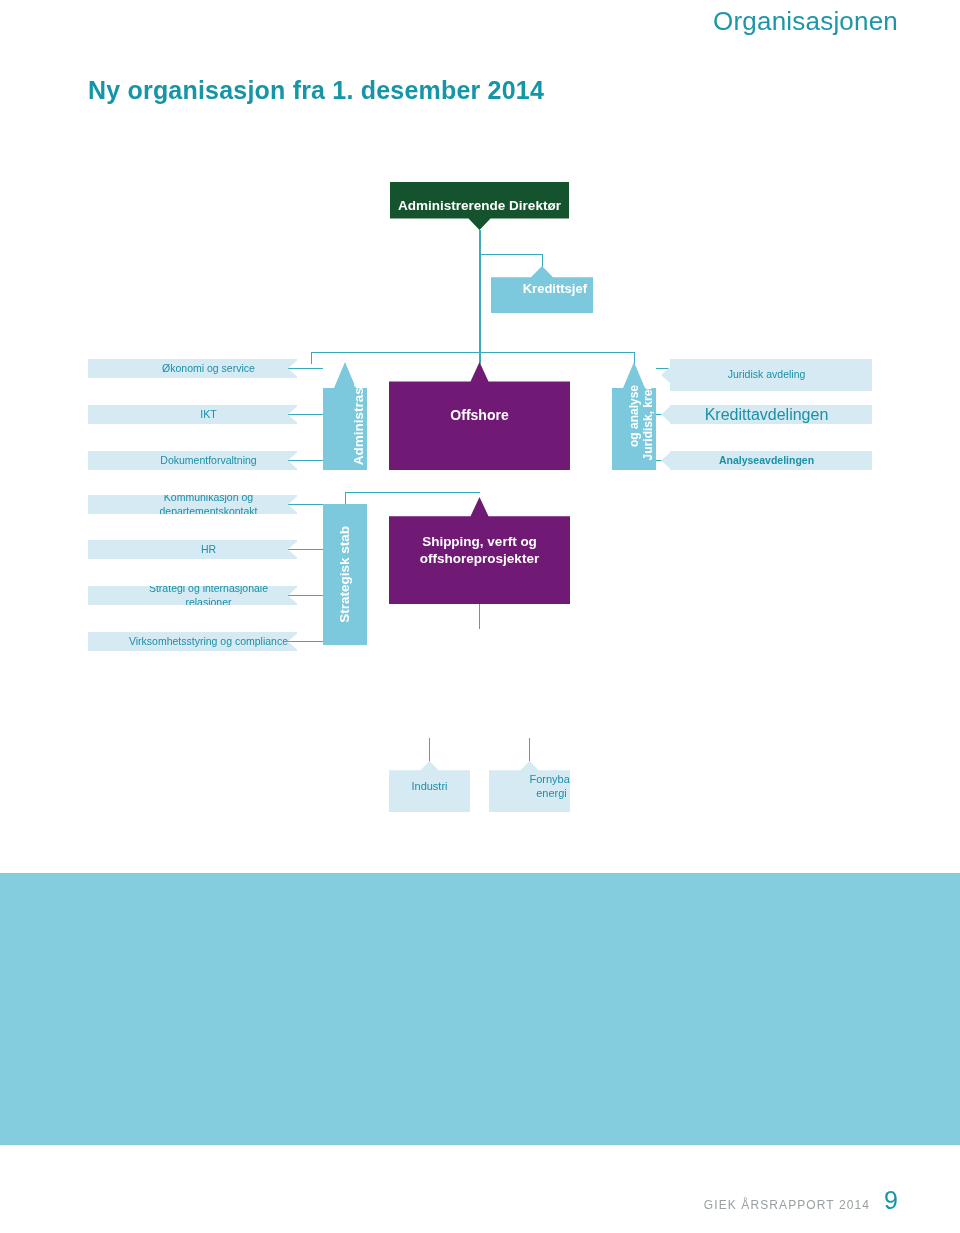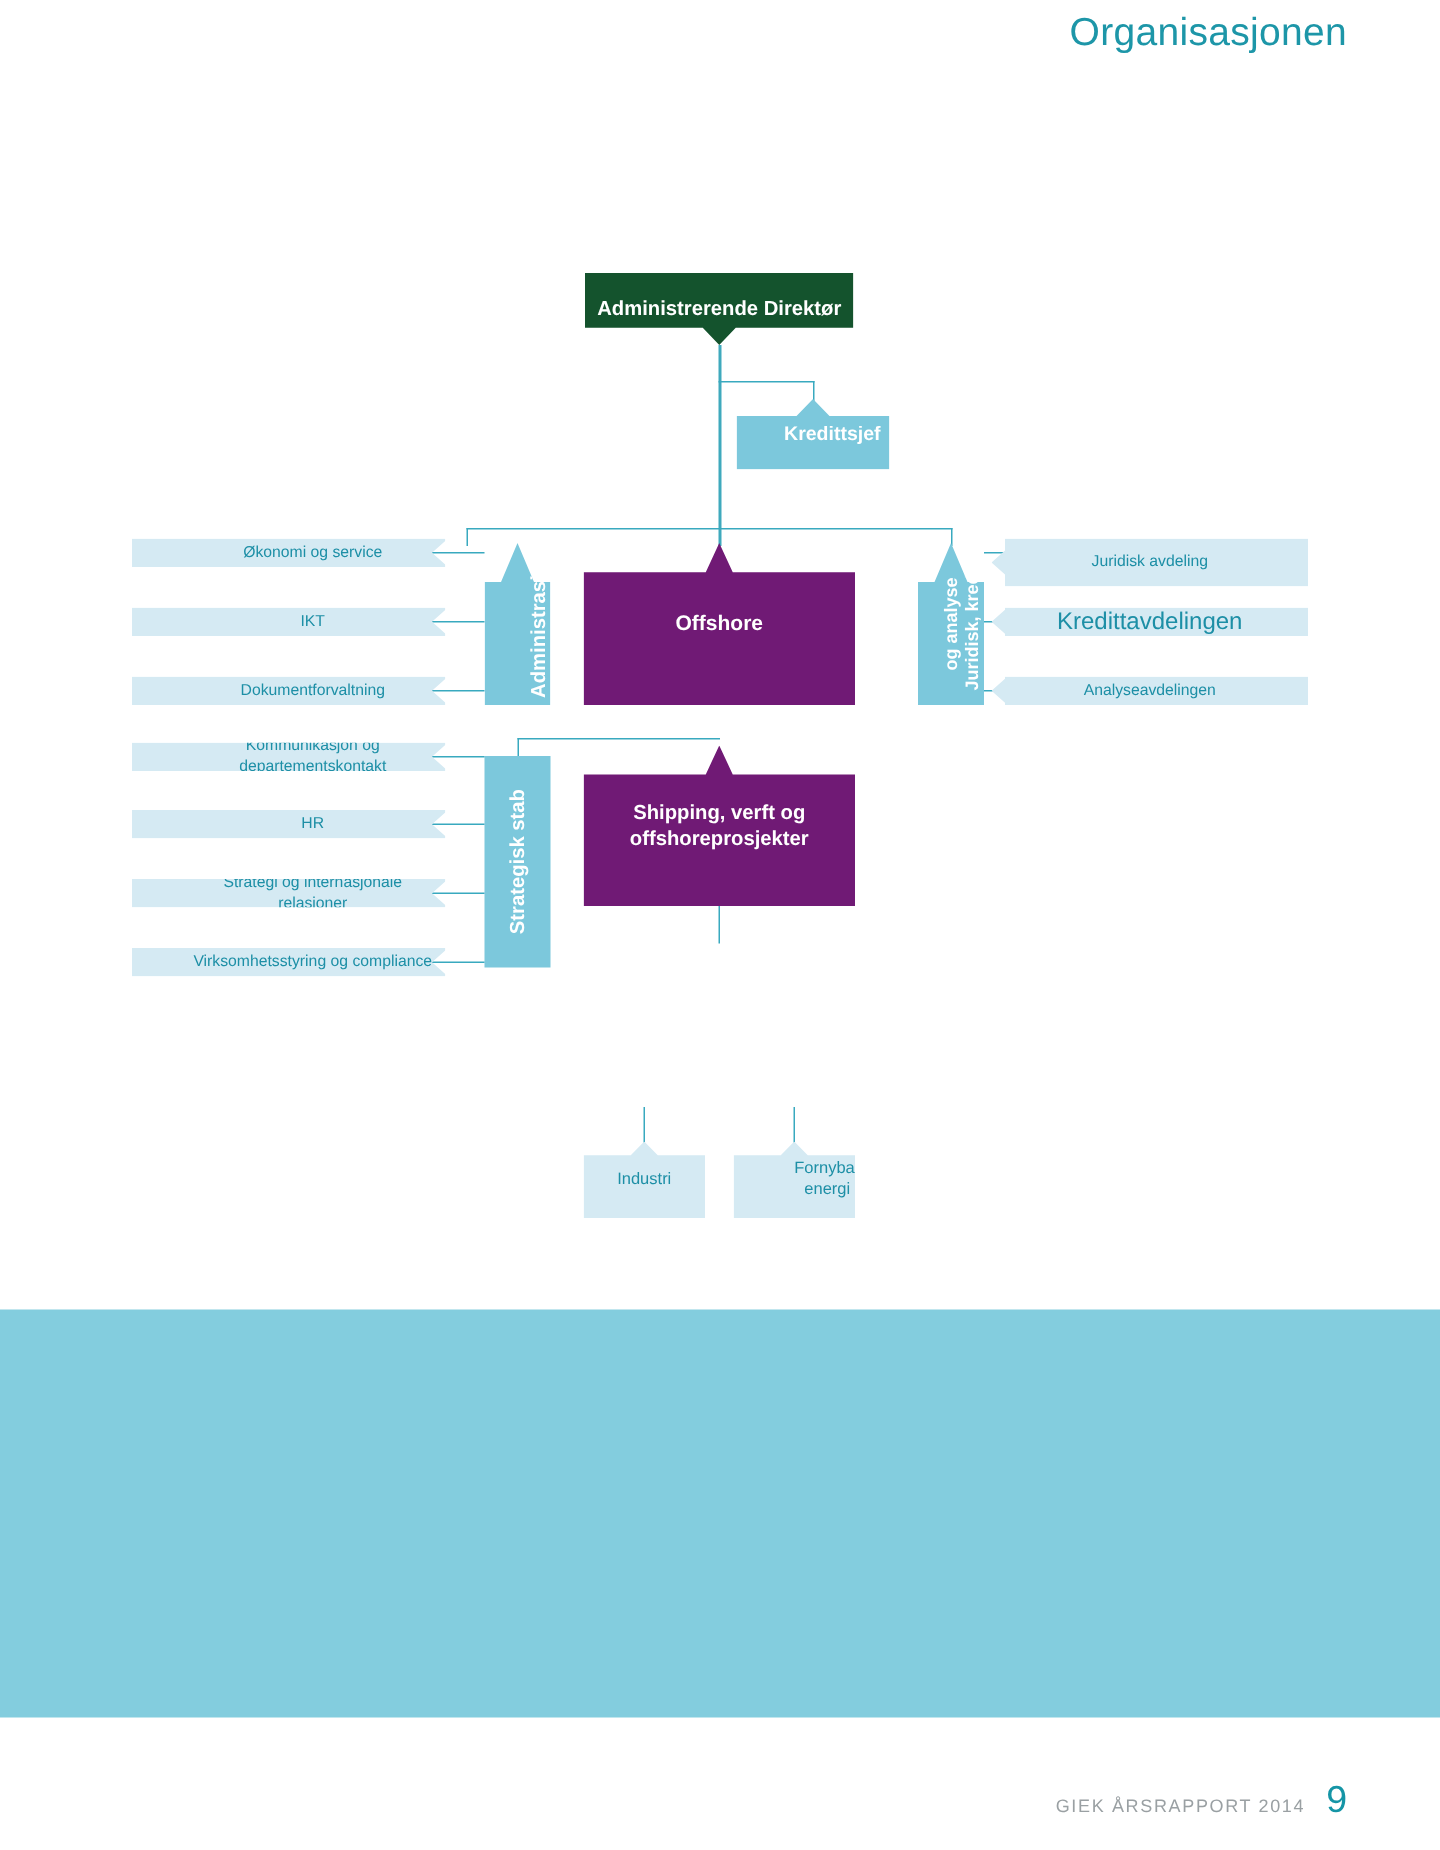--- a/index.html
+++ b/index.html
@@ -91,20 +91,21 @@
   .conn.v{width:1px;}
   .conn.thick{background:#3fa9bd;}
 </style>
 </head>
 <body>
 
 <div class="page">
 
   <div class="section-label">Organisasjonen</div>
 
+  <div class="page-heading">Ny organisasjon fra 1. desember 2014</div>
 
   <div class="bottom-panel"></div>
 
   <div class="chart">
 
     <div class="conn v thick" style="left:479px;top:230px;height:134px;width:2px;"></div>
     <div class="conn h" style="left:479px;top:254px;width:64px;"></div>
     <div class="conn v" style="left:542px;top:254px;height:15px;"></div>
 
     <div class="conn h" style="left:311px;top:352px;width:324px;"></div>
@@ -152,21 +153,21 @@
     <div class="node c-light notch-left" style="left:661px;top:359px;width:211px;height:32px;font-size:10.5px;">
       <span class="lbl">Juridisk avdeling</span>
     </div>
 
     <div class="conn h" style="left:656px;top:414px;width:36px;"></div>
     <div class="node c-light notch-left" style="left:661px;top:405px;width:211px;height:19px;font-size:16px;">
       <span class="lbl">Kredittavdelingen</span>
     </div>
 
     <div class="conn h" style="left:656px;top:460px;width:36px;"></div>
-    <div class="node c-light notch-left" style="left:661px;top:451px;width:211px;height:19px;font-size:10.5px;">
+    <div class="node c-light notch-left" style="left:661px;top:451px;width:211px;height:19px;font-size:10.5px;font-weight:bold;">
       <span class="lbl">Analyseavdelingen</span>
     </div>
 
     <div class="conn h" style="left:345px;top:492px;width:135px;"></div>
     <div class="conn v" style="left:345px;top:492px;height:12px;"></div>
 
     <div class="node c-mid vertical" style="left:323px;top:504px;width:44px;height:141px;font-size:13.5px;">
       <span class="lbl">Strategisk stab</span>
     </div>
 

